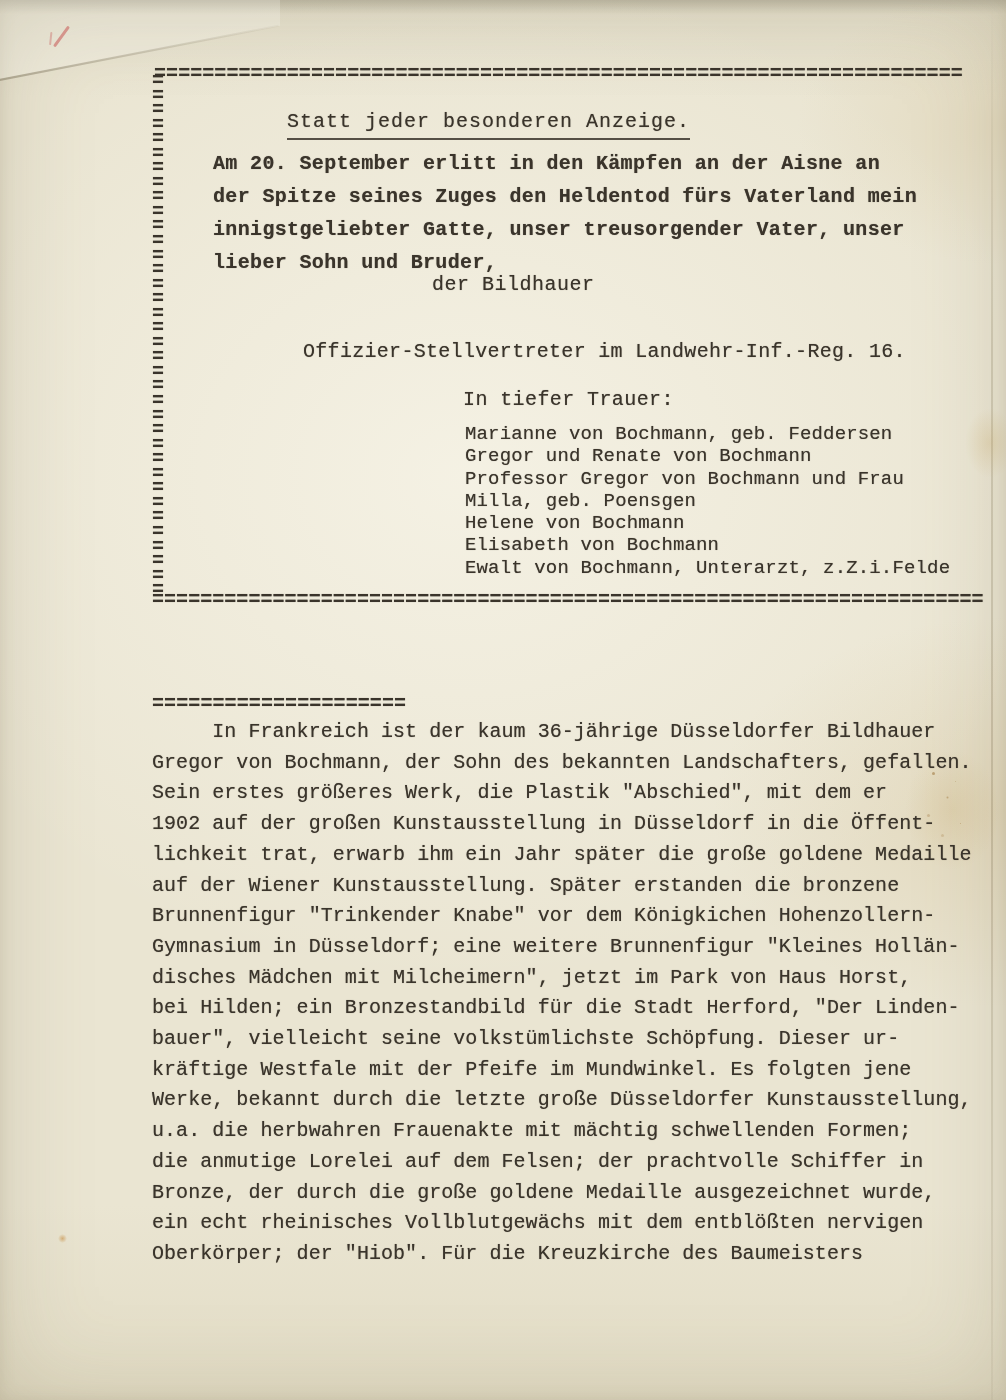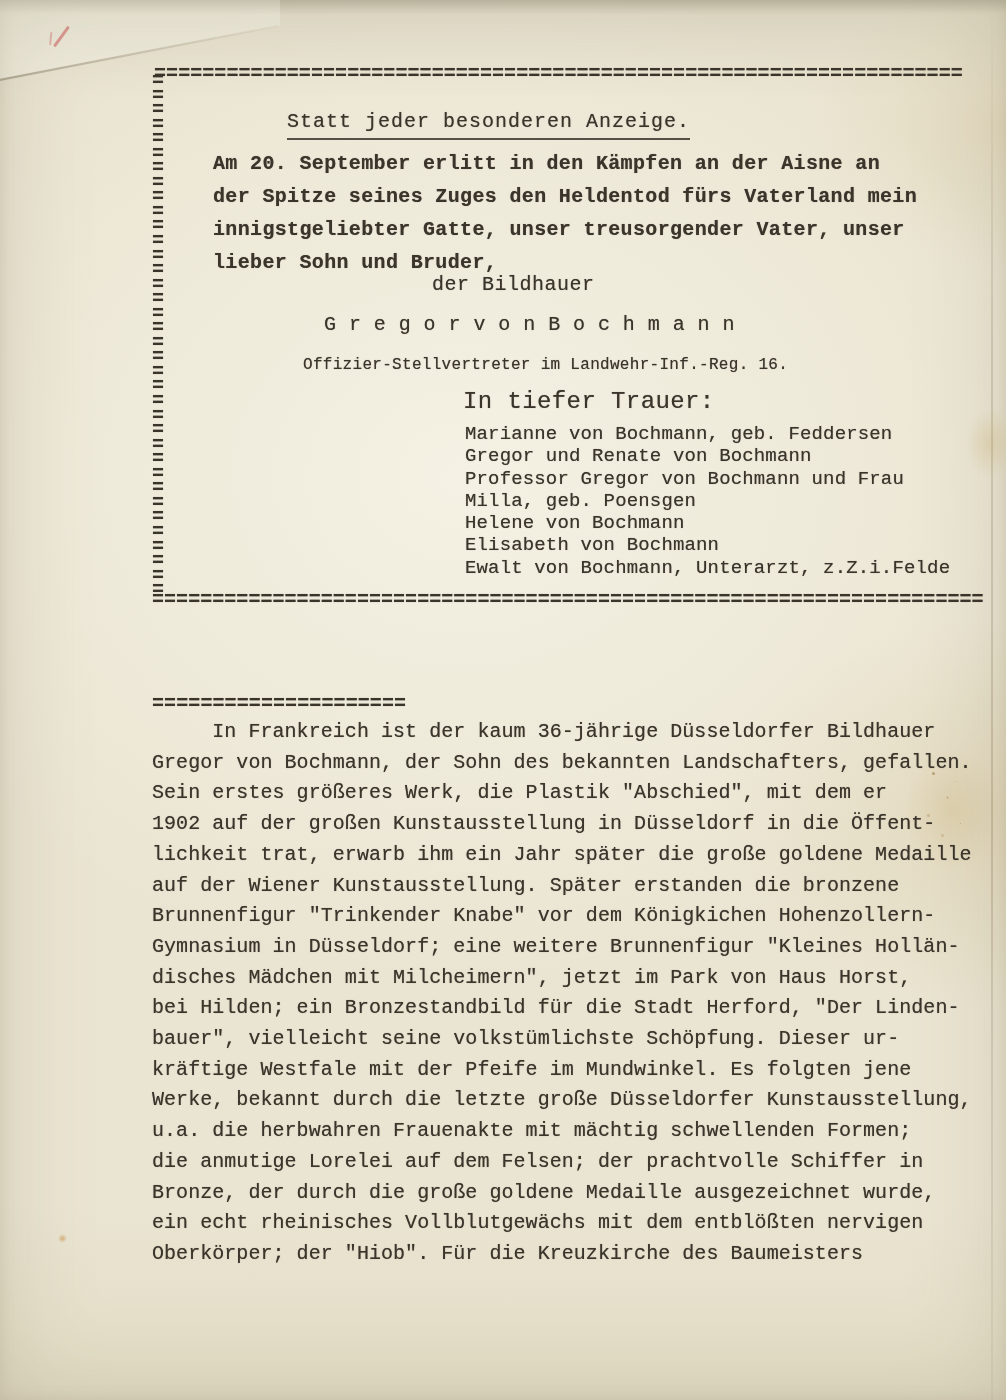--- a/index.html
+++ b/index.html
@@ -56,22 +56,22 @@
   .b-bottom { left:152px; top:588px; font-size:20px; font-weight:700; letter-spacing:0.05px; white-space:nowrap; }
   .b-left   { left:152px; top:74px;  width:13px; font-size:20px; font-weight:700;
               word-break:break-all; line-height:14.55px; }
 
   
   .ann-title { left:287px; top:110px; font-size:20px; letter-spacing:1px; white-space:nowrap;
     border-bottom:2px solid rgba(58,52,43,0.85); padding-bottom:5px; }
   .ann-body { left:213px; top:147px; font-size:20px; line-height:33px; letter-spacing:0.35px; white-space:pre;font-weight:bold; }
   .ann-bildhauer { left:432px; top:273px; font-size:20px; letter-spacing:0.5px; white-space:nowrap;text-align:right; }
   .ann-name { left:324px; top:313px; font-size:20px; letter-spacing:0.45px; white-space:nowrap; }
-  .ann-rank { left:303px; top:356px; font-size:16px; letter-spacing:0.3px; white-space:nowrap;text-align:right; }
-  .ann-trauer { left:463px; top:388px; font-size:24px; letter-spacing:0.4px; white-space:nowrap; }
+  .ann-rank { left:303px; top:340px; font-size:20px; letter-spacing:0.3px; white-space:nowrap;text-align:right; }
+  .ann-trauer { left:463px; top:388px; font-size:20px; letter-spacing:0.4px; white-space:nowrap; }
   .ann-mourners { left:465px; top:423px; font-size:19px; line-height:22.3px; letter-spacing:0.15px; white-space:pre; }
 
   
   .art-heading { left:152px; top:676px; font-size:20px; letter-spacing:0.3px; white-space:nowrap;
     border-bottom:2px solid rgba(58,52,43,0.85); padding-bottom:1px; }
   .art-underline { left:152px; top:692px; font-size:20px; font-weight:700; letter-spacing:0.1px; white-space:nowrap; }
   .art-body { left:152px; top:717px; font-size:20px; line-height:30.7px; letter-spacing:0.05px; white-space:pre; }
 </style>
 </head>
 <body>
@@ -91,21 +91,20 @@
   <div class="b-top ink">===================================================================</div>
   <div class="b-left ink">====================================</div>
   <div class="b-bottom ink">=====================================================================</div>
 
   <div class="ann-title ink">Statt jeder besonderen Anzeige.</div>
   <div class="ann-body ink">Am 20. September erlitt in den Kämpfen an der Aisne an
 der Spitze seines Zuges den Heldentod fürs Vaterland mein
 innigstgeliebter Gatte, unser treusorgender Vater, unser
 lieber Sohn und Bruder,</div>
   <div class="ann-bildhauer ink">der Bildhauer</div>
-  <div class="ann-name ink">G r e g o r  v o n  B o c h m a n n</div>
   <div class="ann-rank ink">Offizier-Stellvertreter im Landwehr-Inf.-Reg. 16.</div>
   <div class="ann-trauer ink">In tiefer Trauer:</div>
   <div class="ann-mourners ink">Marianne von Bochmann, geb. Feddersen
 Gregor und Renate von Bochmann
 Professor Gregor von Bochmann und Frau
 Milla, geb. Poensgen
 Helene von Bochmann
 Elisabeth von Bochmann
 Ewalt von Bochmann, Unterarzt, z.Z.i.Felde</div>
 

